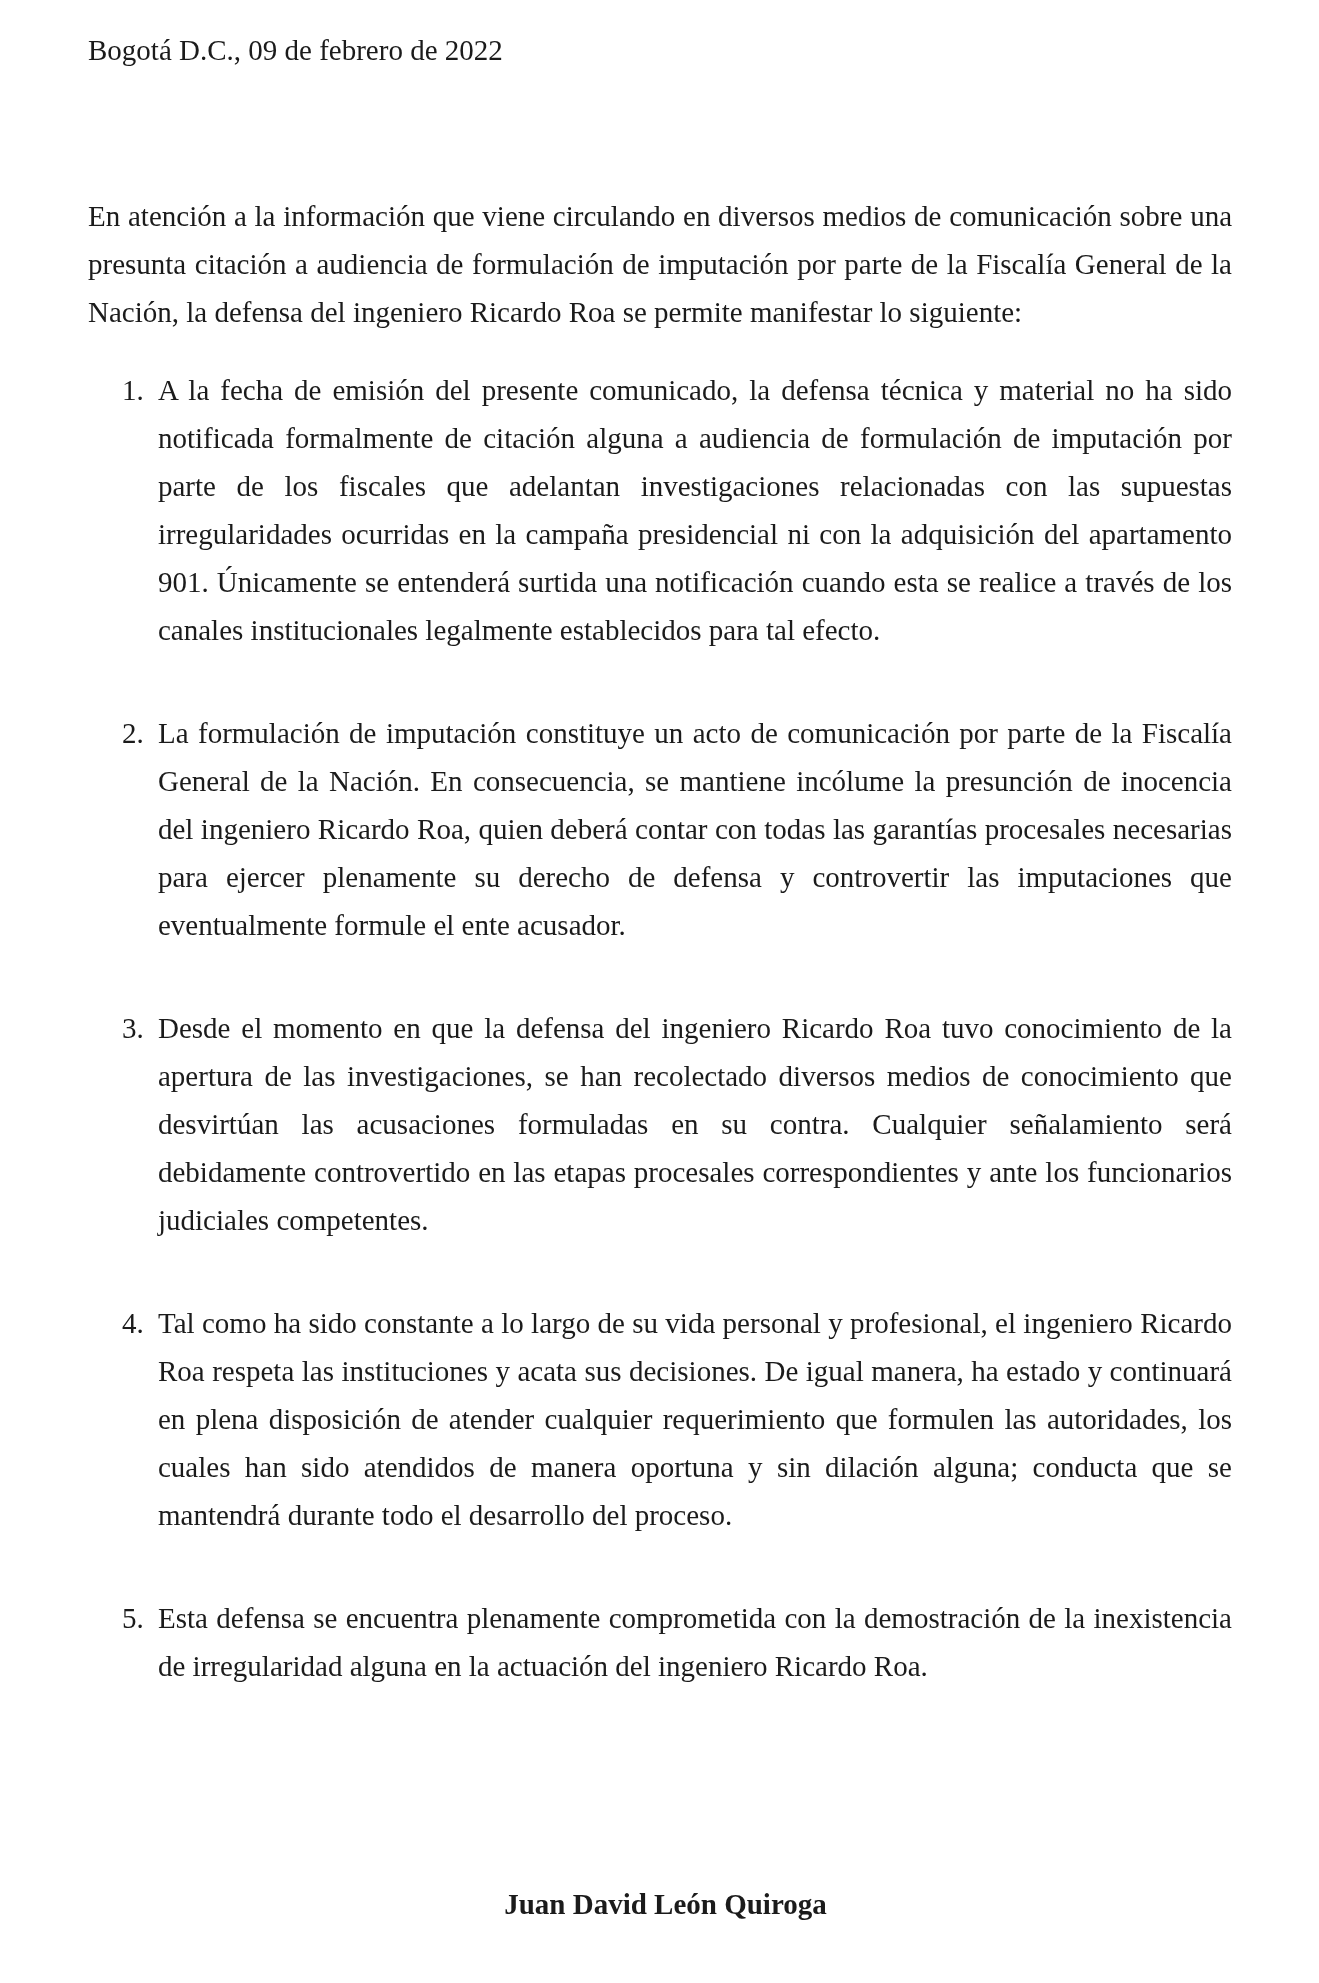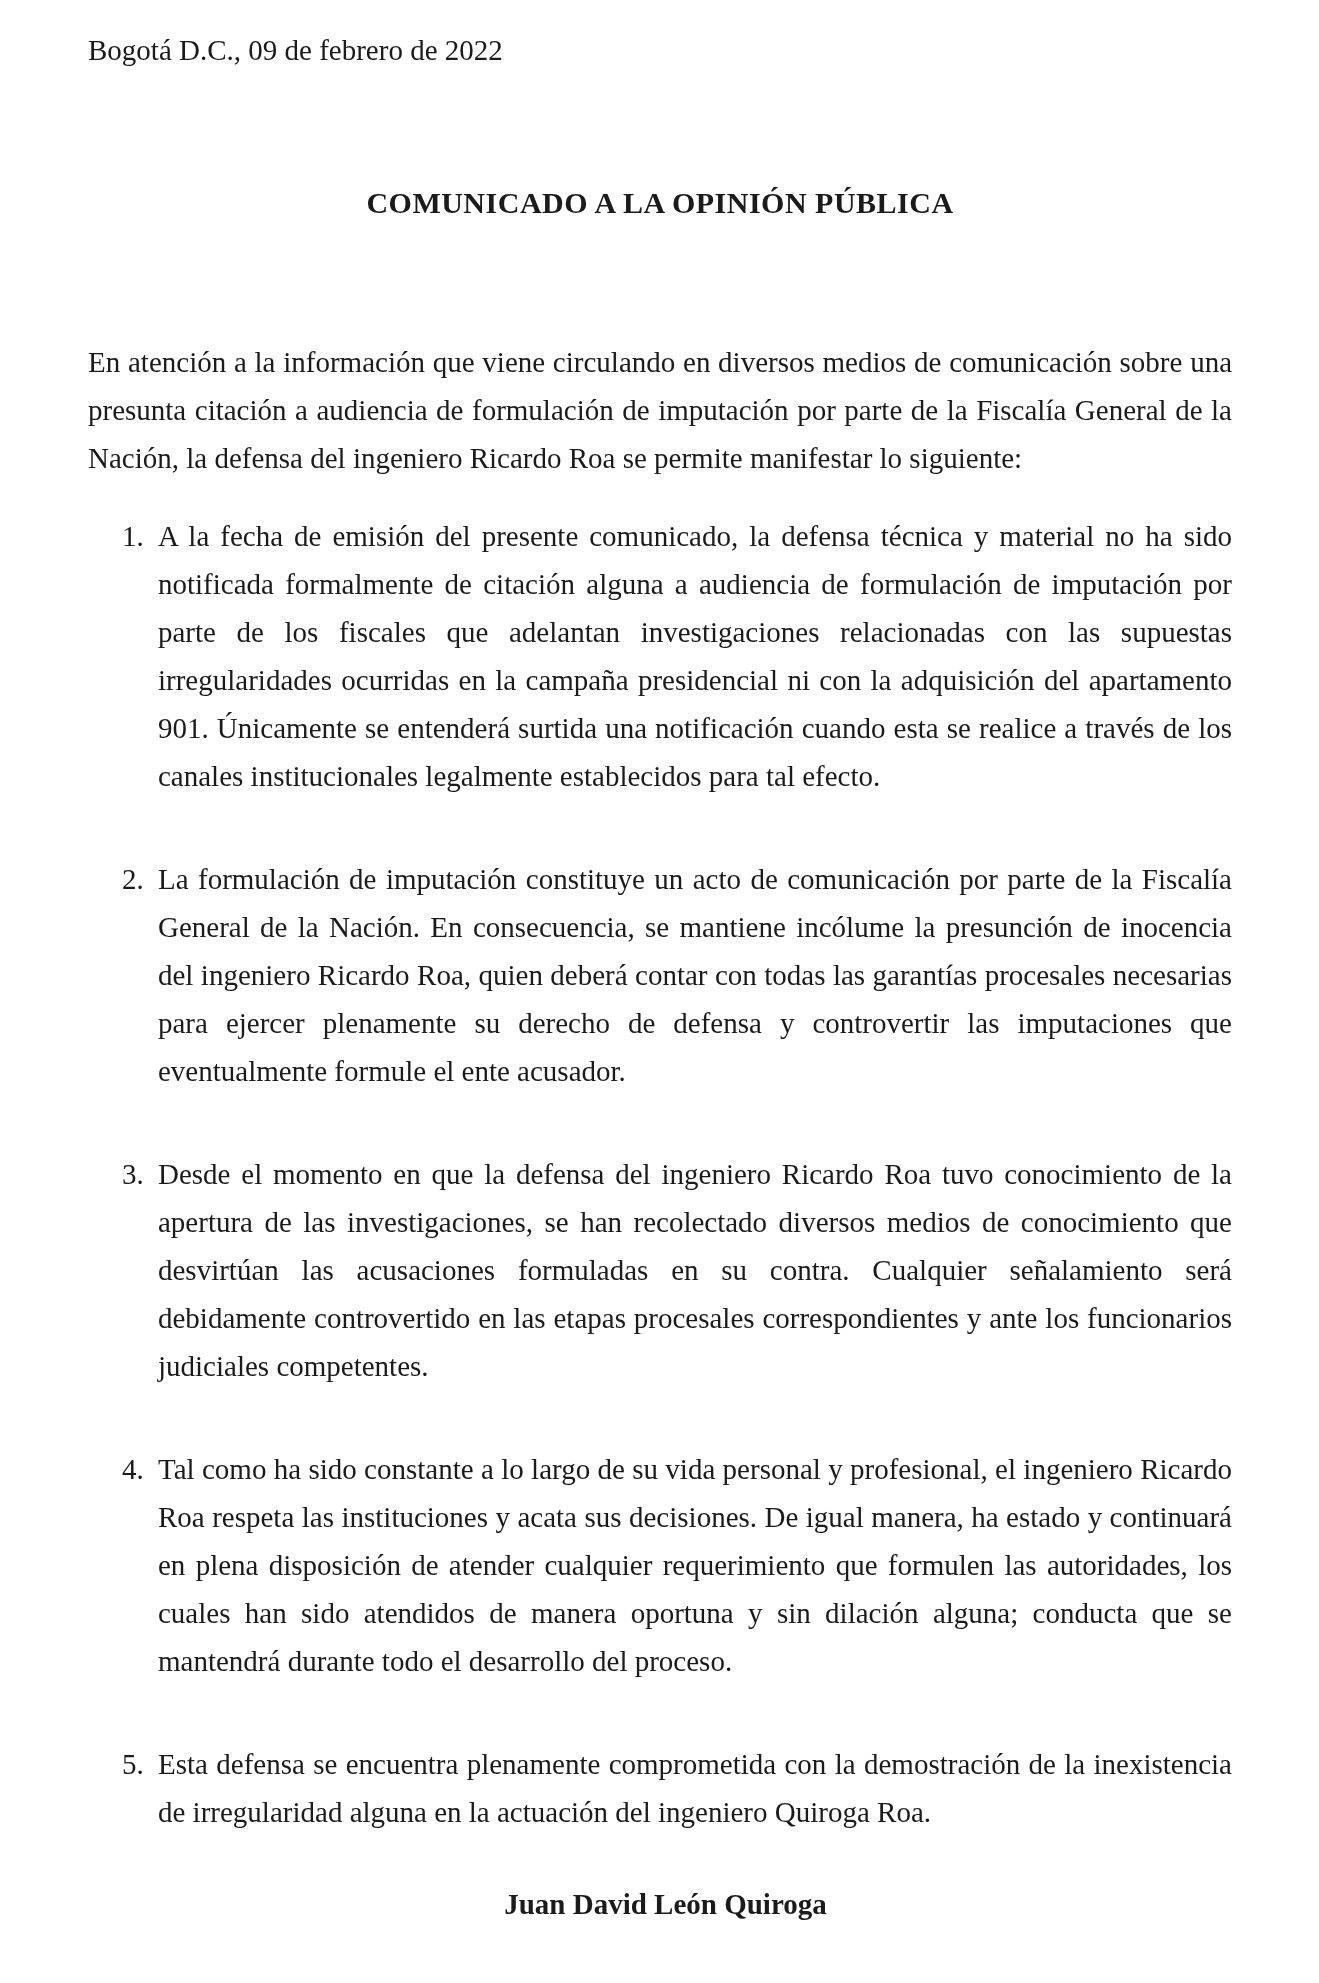--- a/index.html
+++ b/index.html
@@ -68,21 +68,20 @@
     font-weight: bold;
   }
 </style>
 </head>
 <body>
 
 <div class="page">
 
   <div class="date-line">Bogotá D.C., 09 de febrero de 2022</div>
 
-  <div class="doc-title">COMUNICADO A LA OPINIÓN PÚBLICA</div>
 
   <p class="intro">En atención a la información que viene circulando en diversos medios de comunicación sobre una presunta citación a audiencia de formulación de imputación por parte de la Fiscalía General de la Nación, la defensa del ingeniero Ricardo Roa se permite manifestar lo siguiente:</p>
 
   <div class="num-list">
 
     <div class="num-item">
       <span class="marker">1.</span>
       <div class="item-text">A la fecha de emisión del presente comunicado, la defensa técnica y material no ha sido notificada formalmente de citación alguna a audiencia de formulación de imputación por parte de los fiscales que adelantan investigaciones relacionadas con las supuestas irregularidades ocurridas en la campaña presidencial ni con la adquisición del apartamento 901. Únicamente se entenderá surtida una notificación cuando esta se realice a través de los canales institucionales legalmente establecidos para tal efecto.</div>
     </div>
 
@@ -96,20 +95,20 @@
       <div class="item-text">Desde el momento en que la defensa del ingeniero Ricardo Roa tuvo conocimiento de la apertura de las investigaciones, se han recolectado diversos medios de conocimiento que desvirtúan las acusaciones formuladas en su contra. Cualquier señalamiento será debidamente controvertido en las etapas procesales correspondientes y ante los funcionarios judiciales competentes.</div>
     </div>
 
     <div class="num-item">
       <span class="marker">4.</span>
       <div class="item-text">Tal como ha sido constante a lo largo de su vida personal y profesional, el ingeniero Ricardo Roa respeta las instituciones y acata sus decisiones. De igual manera, ha estado y continuará en plena disposición de atender cualquier requerimiento que formulen las autoridades, los cuales han sido atendidos de manera oportuna y sin dilación alguna; conducta que se mantendrá durante todo el desarrollo del proceso.</div>
     </div>
 
     <div class="num-item">
       <span class="marker">5.</span>
-      <div class="item-text">Esta defensa se encuentra plenamente comprometida con la demostración de la inexistencia de irregularidad alguna en la actuación del ingeniero Quiroga Roa.</div>
+      <div class="item-text">Esta defensa se encuentra plenamente comprometida con la demostración de la inexistencia de irregularidad alguna en la actuación del ingeniero Ricardo Roa.</div>
     </div>
 
   </div>
 
   <div class="signature">Juan David León Quiroga</div>
 
 </div>
 
 </body></html>

